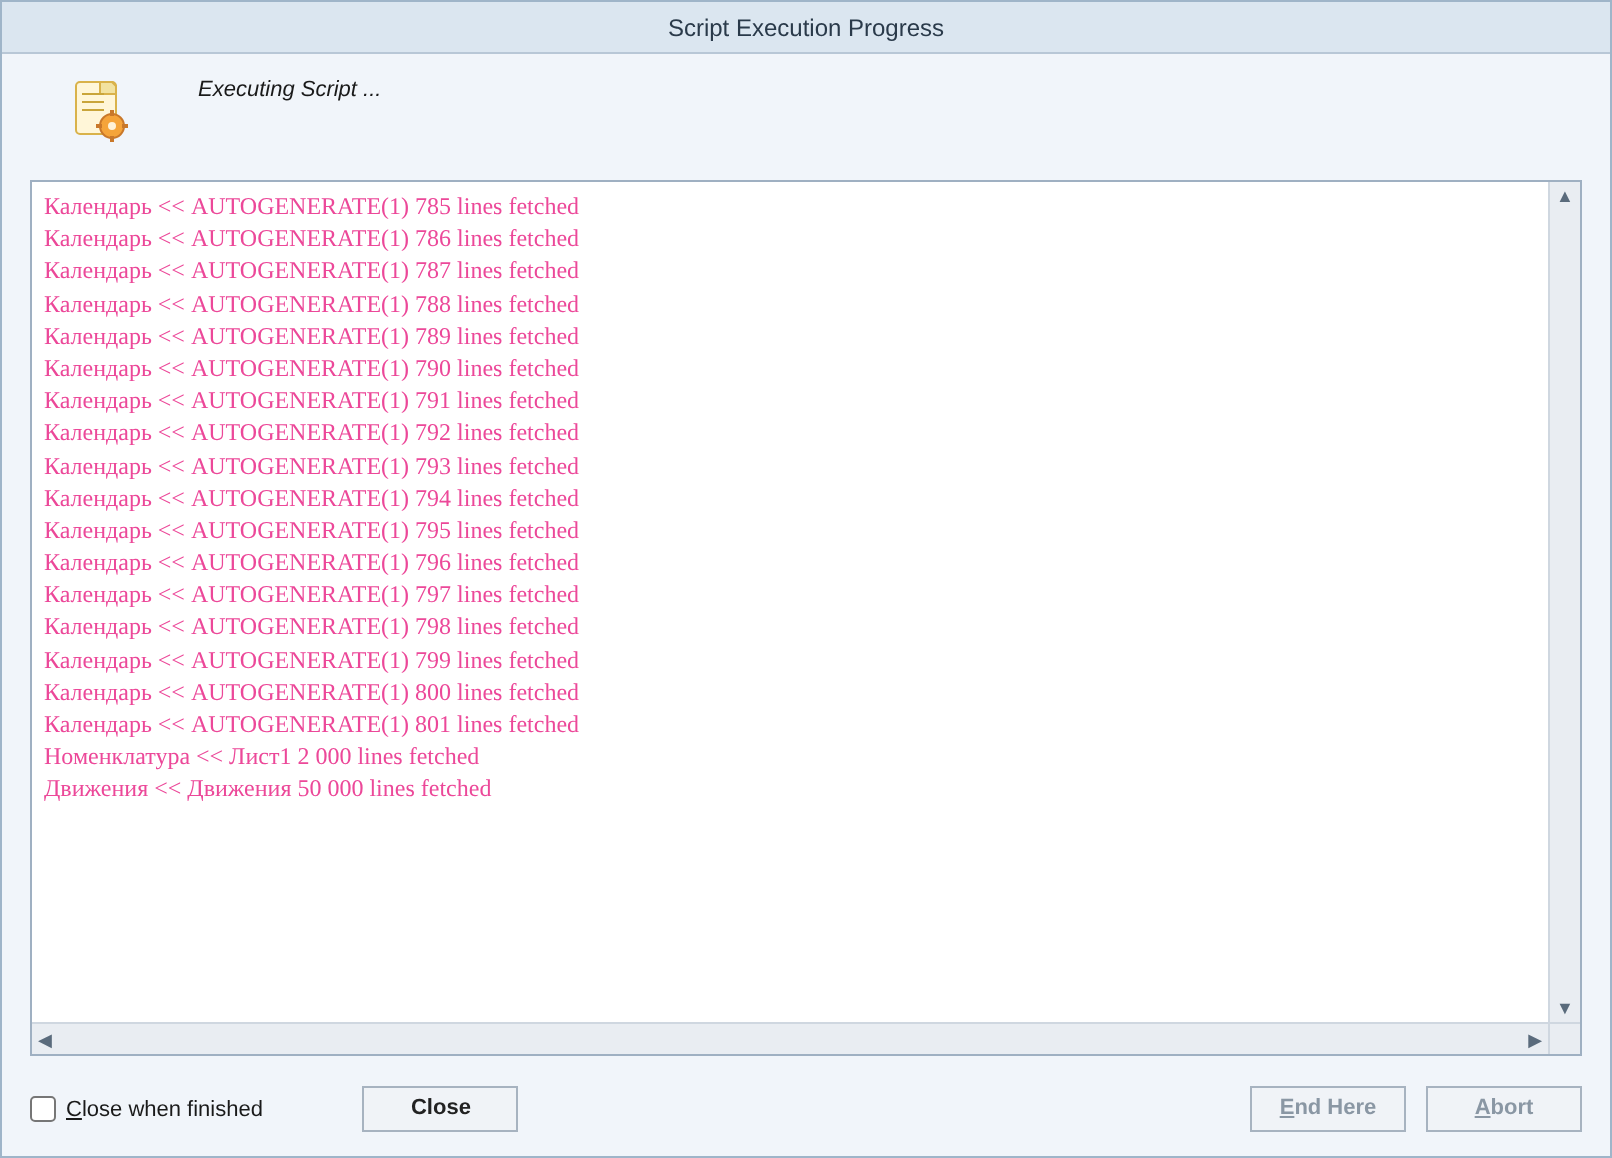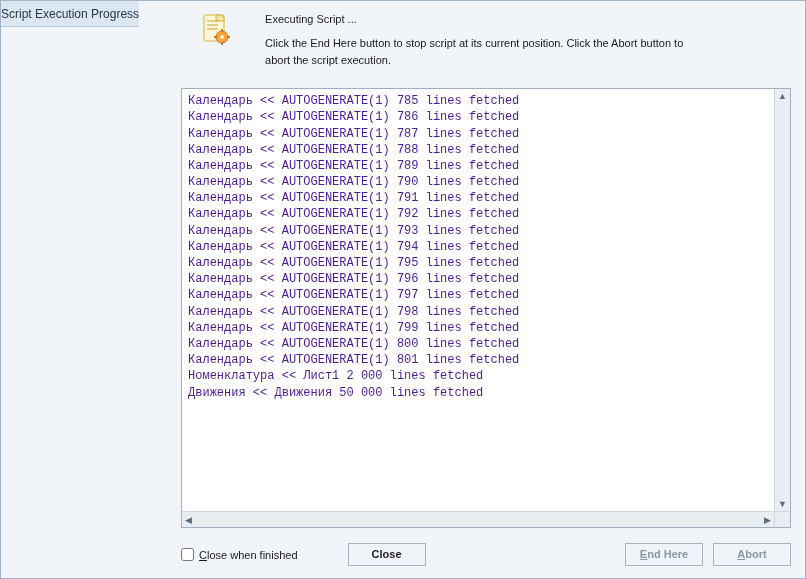--- a/index.html
+++ b/index.html
@@ -1,26 +1,26 @@
 <!DOCTYPE html>
 <html><head>
 <meta charset="utf-8">
 <style>
   * { box-sizing: border-box; margin: 0; padding: 0; }
   html, body { width: 806px; height: 579px; font-family: "Segoe UI", Tahoma, sans-serif; font-size: 11px; background: #e7eef4; }
-  .window { width: 806px; height: 579px; border: 1px solid #9fb5c9; background: #f1f5fa; display: flex; flex-direction: row; gap: 28px; }
+  .window { width: 806px; height: 579px; border: 1px solid #9fb5c9; background: #f1f5fa; display: flex; flex-direction: column; }
   .titlebar { height: 26px; background: #dbe6f0; color: #2a3a4a; display: flex; align-items: center; justify-content: center; font-size: 12px; border-bottom: 1px solid #b8c7d6; }
   .body { flex: 1; padding: 10px 14px 10px 14px; display: flex; flex-direction: column; }
   .info-row { display: flex; gap: 14px; margin-bottom: 12px; }
   .icon-col { width: 70px; display: flex; justify-content: center; padding-top: 2px; }
   .msg-col { flex: 1; color: #1a1a1a; line-height: 1.55; }
-  .msg-col p { margin-bottom: 7px; }
+  .msg-col p { margin-bottom: 7px; font-style: italic; }
   .log-box { flex: 1; background: #ffffff; border: 1px solid #9fb0c2; position: relative; overflow: hidden; margin-bottom: 12px; }
   .log-inner { position: absolute; top: 0; left: 0; right: 16px; bottom: 16px; overflow: hidden; }
-  .log-lines { font-family: Liberation Mono, monospace; font-size: 12px; color: #4c1d95; padding: 4px 6px; white-space: pre; line-height: 1.35; }
+  .log-lines { font-family: Liberation Serif, serif; font-size: 12px; color: #ec4899; padding: 4px 6px; white-space: pre; line-height: 1.35; }
   .vscroll { position: absolute; top: 0; right: 0; width: 16px; bottom: 16px; background: #e9edf2; border-left: 1px solid #cfd7e0; display: flex; flex-direction: column; justify-content: space-between; align-items: center; }
   .hscroll { position: absolute; left: 0; right: 16px; bottom: 0; height: 16px; background: #e9edf2; border-top: 1px solid #cfd7e0; display: flex; align-items: center; justify-content: space-between; }
   .corner { position: absolute; right: 0; bottom: 0; width: 16px; height: 16px; background: #e9edf2; border-left: 1px solid #cfd7e0; border-top: 1px solid #cfd7e0; }
   .sbtn { font-size: 9px; color: #5a6b7c; user-select: none; padding: 2px 3px; }
   .button-row { display: flex; align-items: center; gap: 10px; height: 28px; }
   .chk { display: flex; align-items: flex-end; gap: 5px; color: #1a1a1a; font-size: 11px; }
   .chk input { width: 13px; height: 13px; }
   .spacer { flex: 1; }
   button.btn { min-width: 78px; height: 23px; background: #f0f3f7; border: 1px solid #a7b3c0; color: #222; font-size: 11px; padding: 0 10px; cursor: pointer; font-weight: bold; }
   button.btn:disabled { color: #8a97a4; cursor: default; }
@@ -48,21 +48,20 @@
             <circle cx="22" cy="24" r="2" fill="#fff2d8"></circle>
             <rect x="21" y="16" width="2" height="3" fill="#c9782a"></rect>
             <rect x="21" y="29" width="2" height="3" fill="#c9782a"></rect>
             <rect x="14" y="23" width="3" height="2" fill="#c9782a"></rect>
             <rect x="27" y="23" width="3" height="2" fill="#c9782a"></rect>
           </svg>
         </span>
       </div>
       <div class="msg-col">
         <p>Executing Script ...</p>
-        <p style="max-width:440px;">Click the End Here button to stop script at its current position. Click the Abort button to abort the script execution.</p>
       </div>
     </div>
 
     <div class="log-box">
       <div class="log-inner">
         <div class="log-lines" id="log-lines">Календарь &lt;&lt; AUTOGENERATE(1) 785 lines fetched
 Календарь &lt;&lt; AUTOGENERATE(1) 786 lines fetched
 Календарь &lt;&lt; AUTOGENERATE(1) 787 lines fetched
 Календарь &lt;&lt; AUTOGENERATE(1) 788 lines fetched
 Календарь &lt;&lt; AUTOGENERATE(1) 789 lines fetched

